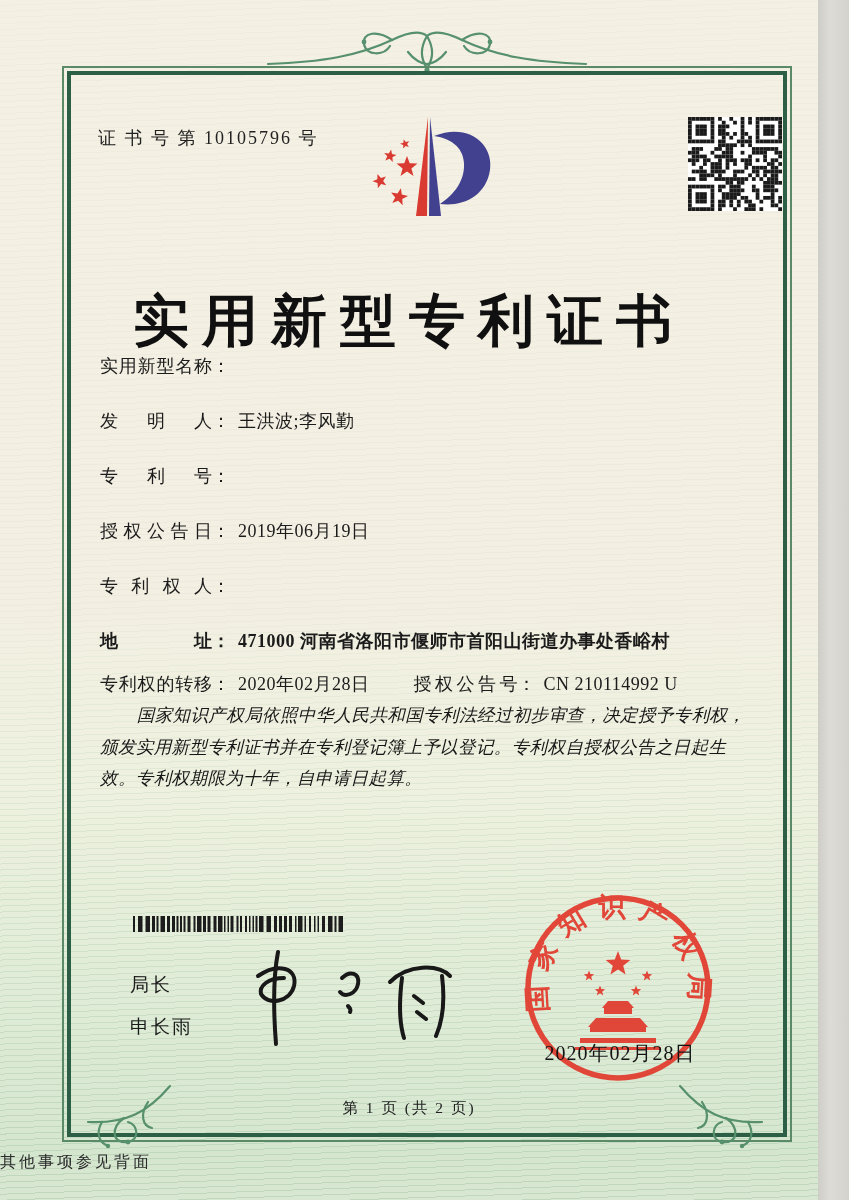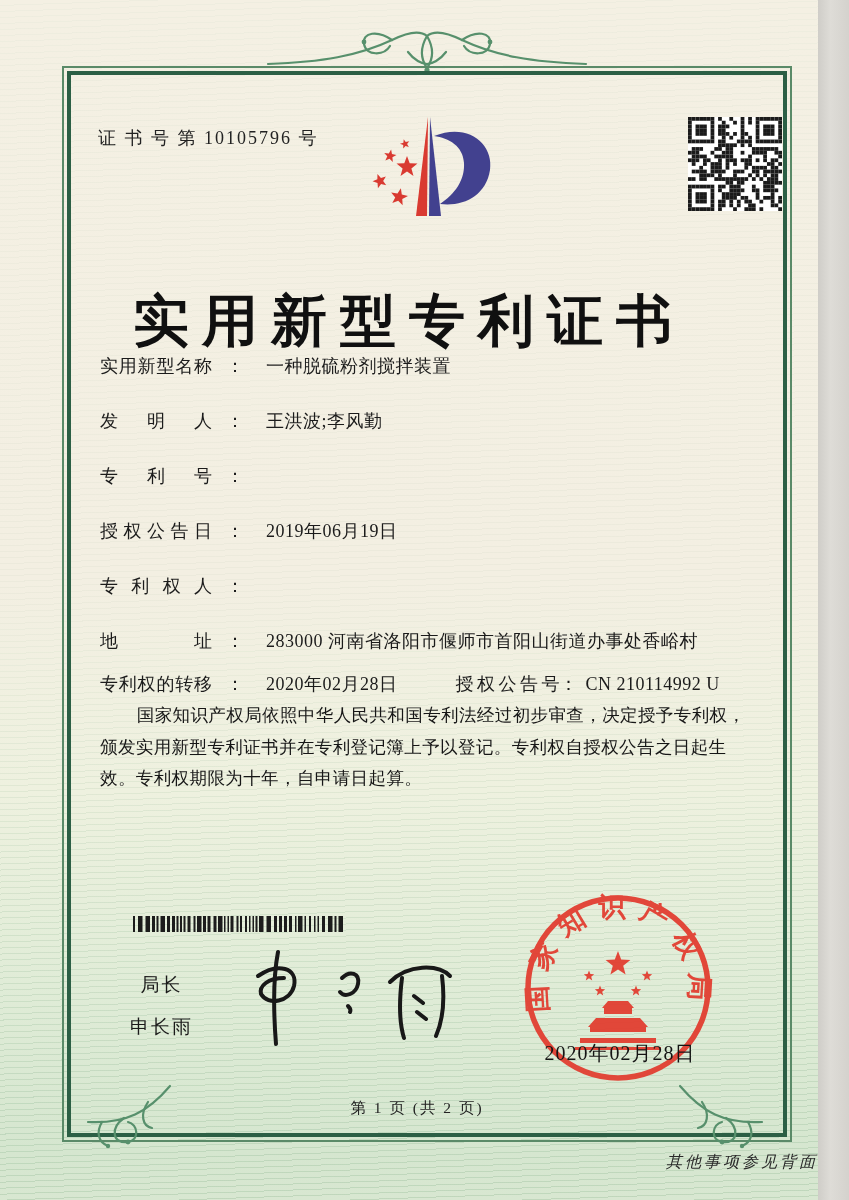--- a/index.html
+++ b/index.html
@@ -16,37 +16,37 @@
     mask-image:linear-gradient(180deg,rgba(0,0,0,.16) 0%,rgba(0,0,0,.18) 52%,rgba(0,0,0,.55) 72%,rgba(0,0,0,.9) 100%);}
   .frame{position:absolute;left:67px;top:71px;width:712px;height:1058px;
     border:4px solid #2c5f45;outline:2px solid #5a8a68;outline-offset:3px;pointer-events:none;}
   .content{position:absolute;left:0;top:0;width:818px;height:1200px;color:#1b1b1b;}
   .cert-no{position:absolute;left:98px;top:126px;font-size:18px;letter-spacing:2px;color:#222;}
   .logo{position:absolute;left:352px;top:104px;}
   .qr{position:absolute;left:688px;top:117px;}
   .title{position:absolute;left:0;top:246px;width:818px;text-align:center;font-size:56px;
     font-weight:700;letter-spacing:13px;color:#101010;}
   .fields{position:absolute;left:100px;top:352px;right:78px;font-size:18px;}
-  .frow{display:flex;align-items:flex-start;line-height:28px;margin-bottom:27px;gap:14px;}
-  .frow.tight{margin-bottom:15px;}
+  .frow{display:flex;align-items:flex-start;line-height:28px;margin-bottom:27px;}
+  .frow.tight{margin-bottom:15px;font-weight:bold;}
   .flabel{display:inline-block;width:112px;text-align:justify;text-align-last:justify;flex:0 0 112px;}
   .fcolon{flex:0 0 14px;}
   .fvalue{margin-left:8px;letter-spacing:.5px;white-space:nowrap;}
   .fgroup2{display:flex;align-items:baseline;margin-left:44px;}
   .fgroup2 .flabel{width:104px;flex:0 0 104px;}
   .paras{position:absolute;left:100px;right:66px;top:700px;font-size:17.5px;line-height:1.8;letter-spacing:.4px;color:#161616;}
-  .paras p{margin:0;text-indent:2.1em;}
+  .paras p{margin:0;text-indent:2.1em;font-style:italic;}
   .barcode{position:absolute;left:133px;top:916px;}
   .signer{position:absolute;left:130px;top:972px;font-size:19px;letter-spacing:2px;color:#1a1a1a;}
-  .signer div{margin-bottom:16px;text-align:center;}
+  .signer div{margin-bottom:16px;}
   .signature{position:absolute;left:242px;top:944px;}
   .seal{position:absolute;left:518px;top:888px;opacity:.93;}
   .seal-date{position:absolute;left:520px;top:1040px;width:200px;text-align:center;font-size:20px;letter-spacing:1px;color:#141414;}
-  .page-info{position:absolute;left:0;top:1098px;width:818px;text-align:center;font-size:15.5px;letter-spacing:2px;color:#222;padding-left:8px;}
-  .back-note{position:absolute;left:0;top:1152px;width:818px;text-align:right;font-size:16px;letter-spacing:3px;color:#2a2a2a;font-style:italic;}
+  .page-info{position:absolute;left:0;top:1098px;width:818px;text-align:center;font-size:15.5px;letter-spacing:2px;color:#222;}
+  .back-note{position:absolute;left:0;top:1152px;width:818px;text-align:left;font-size:16px;letter-spacing:3px;color:#2a2a2a;}
   .orn{position:absolute;pointer-events:none;}
   .orn-top{left:262px;top:12px;}
   .orn-bl{left:78px;top:1078px;}
   .orn-br{left:672px;top:1078px;transform:scaleX(-1);}
 </style>
 </head>
 <body>
 
 <div class="stage">
   <div class="paper">
@@ -427,21 +427,20 @@
             <rect x="24" y="24" width="1" height="1"></rect>
           </g>
       </svg>
 
       <h1 class="title">实用新型专利证书</h1>
 
       <div class="fields">
         <div class="frow">
           <span class="flabel">实用新型名称</span>
             <span class="fcolon">：</span>
-            <span class="fvalue">一种脱硫粉剂搅拌装置</span>
         </div>
         <div class="frow">
           <span class="flabel">发明人</span>
             <span class="fcolon">：</span>
             <span class="fvalue">王洪波;李风勤</span>
         </div>
         <div class="frow">
           <span class="flabel">专利号</span>
             <span class="fcolon">：</span>
         </div>
@@ -450,21 +449,21 @@
             <span class="fcolon">：</span>
             <span class="fvalue">2019年06月19日</span>
         </div>
         <div class="frow">
           <span class="flabel">专利权人</span>
             <span class="fcolon">：</span>
         </div>
         <div class="frow tight">
           <span class="flabel">地址</span>
             <span class="fcolon">：</span>
-            <span class="fvalue">283000 河南省洛阳市偃师市首阳山街道办事处香峪村</span>
+            <span class="fvalue">471000 河南省洛阳市偃师市首阳山街道办事处香峪村</span>
         </div>
         <div class="frow">
           <span class="flabel">专利权的转移</span>
             <span class="fcolon">：</span>
             <span class="fvalue">2020年02月28日</span>
           <span class="fgroup2">
             <span class="flabel">授权公告号</span>
               <span class="fcolon">：</span>
               <span class="fvalue">CN 210114992 U</span>
           </span>

